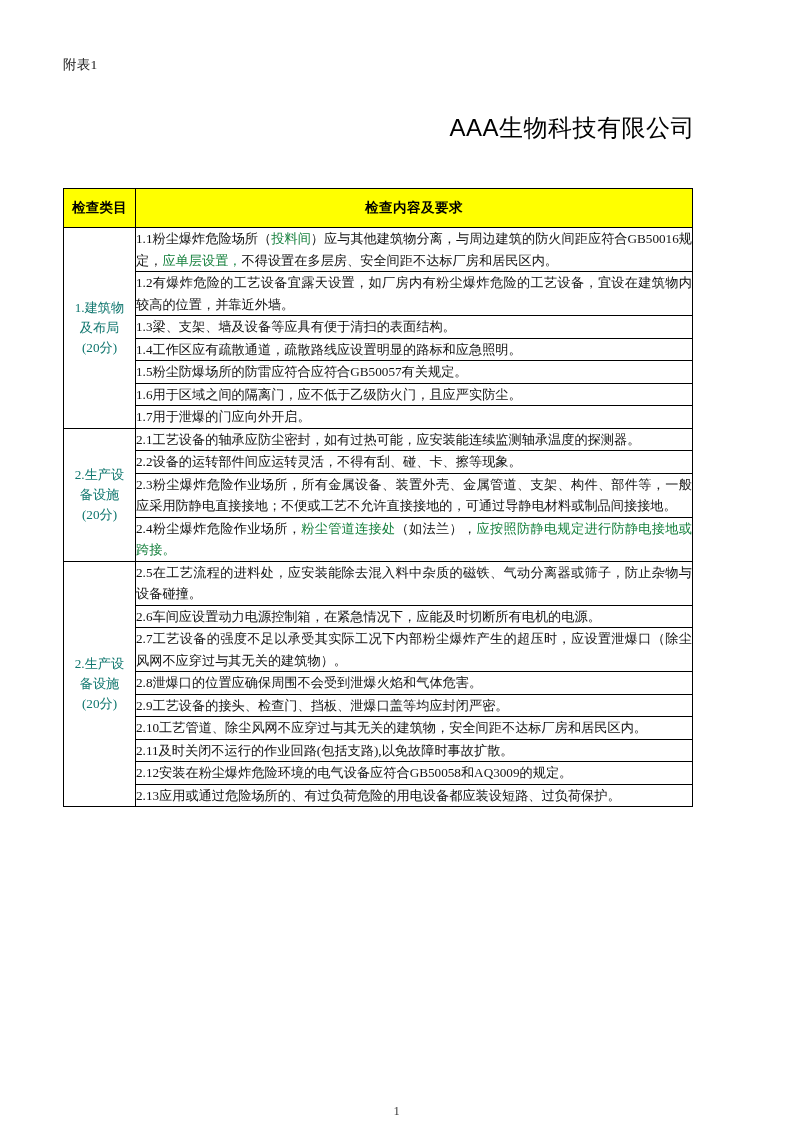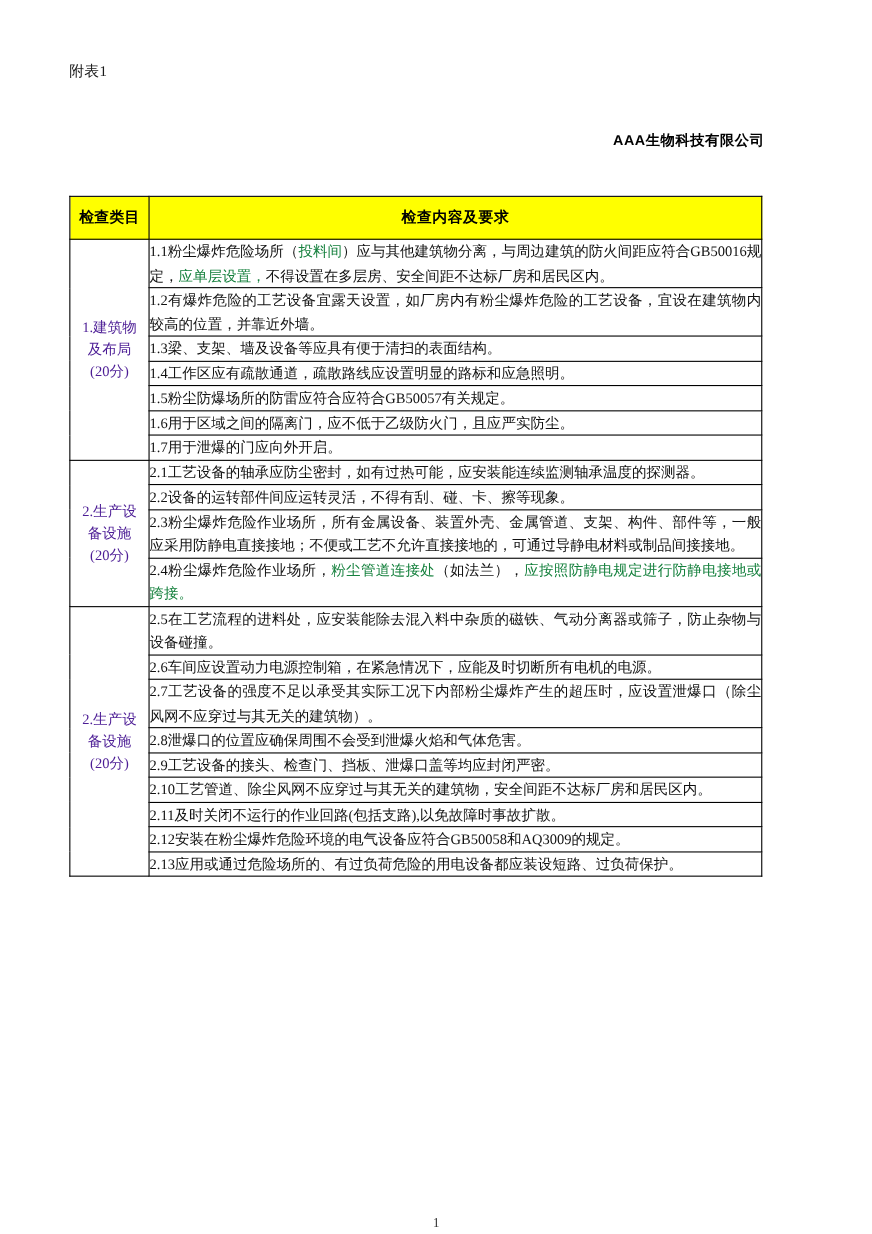--- a/index.html
+++ b/index.html
@@ -32,33 +32,33 @@
     letter-spacing: 0.2px;
   }
 
   
   .title-block {
     position: absolute;
     right: 98px;
     top: 114px;
     text-align: center;
     font-family: "Liberation Sans", "DejaVu Sans", sans-serif;
-    font-weight: bold;
-    font-size: 13px;
+    font-weight: normal;
+    font-size: 24px;
     line-height: 27px;
     color: #000000;
     letter-spacing: 0.5px;
   }
   .title-block div { white-space: nowrap; }
 
   
   .tbl-wrap {
     position: absolute;
     left: 63px;
-    top: 178px;
+    top: 188px;
     width: 629px;
   }
   table.chk {
     border-collapse: collapse;
     width: 629px;
     table-layout: fixed;
   }
   table.chk td, table.chk th {
     border: 1px solid #000000;
     vertical-align: middle;
@@ -76,21 +76,21 @@
     text-align: center;
     color: #000000;
     letter-spacing: 0.5px;
   }
   thead th.cat-h { letter-spacing: 0.2px; }
 
   td.cat {
     text-align: center;
     font-size: 13.2px;
     line-height: 20px;
-    color: #4c1d95;
+    color: #0f766e;
     padding: 2px 3px;
     word-break: break-all;
   }
   td.cat span { display: block; }
 
   td.body {
     font-size: 13.2px;
     line-height: 21.5px;
     color: #111111;
     padding: 4px 7px 5px 7px;

